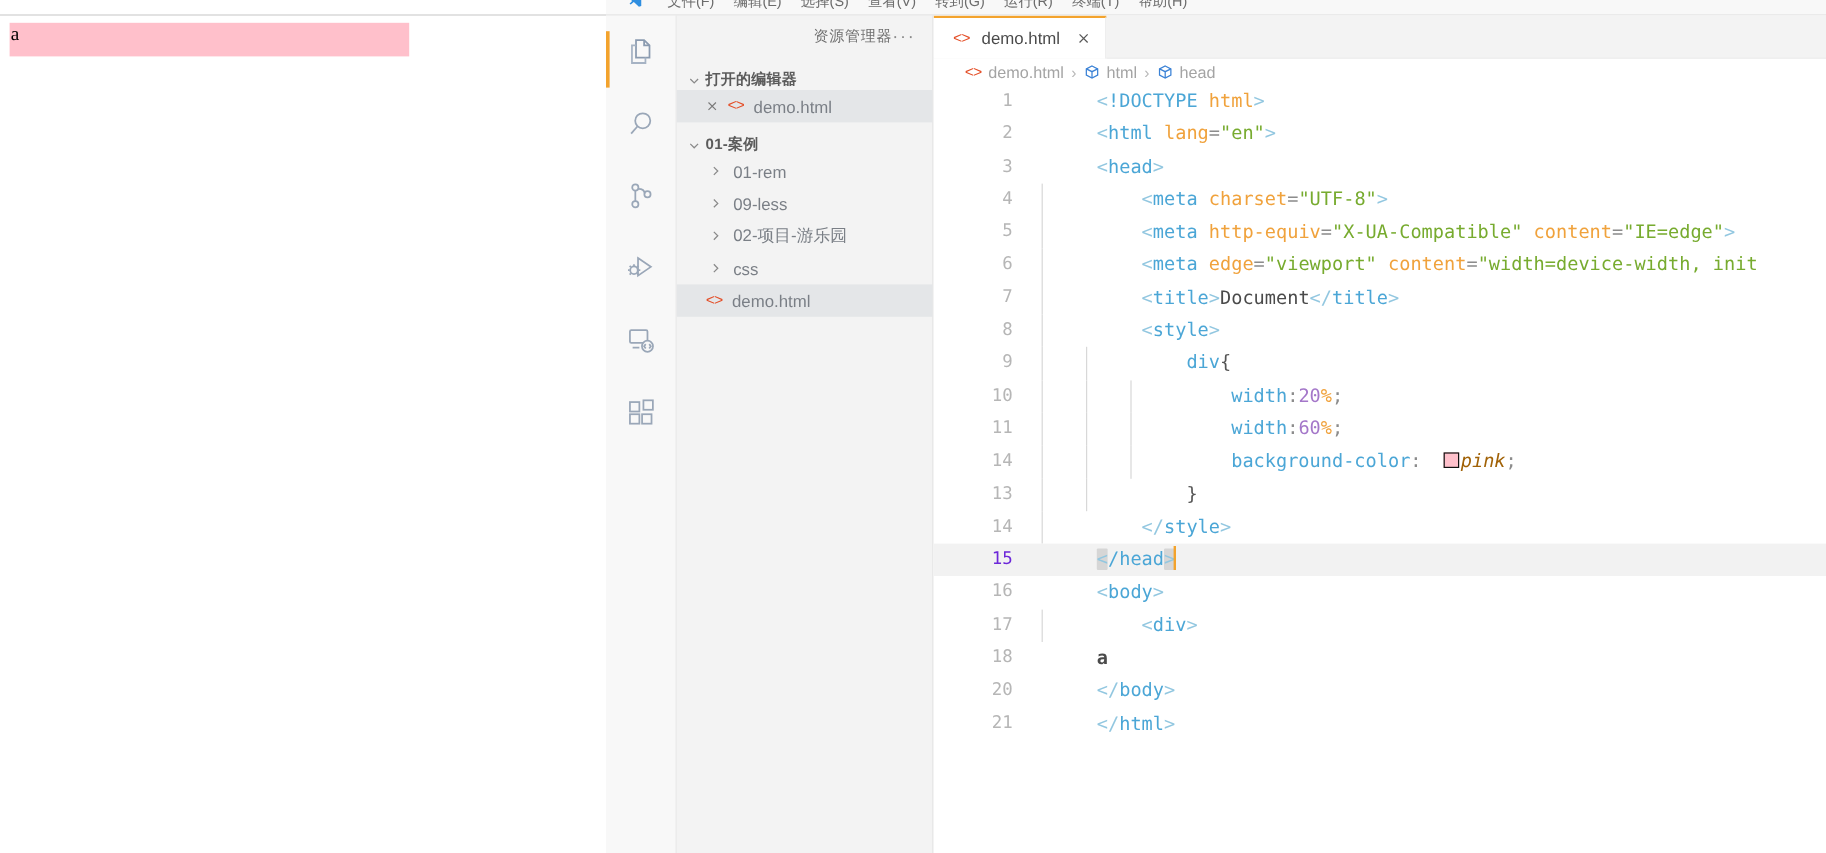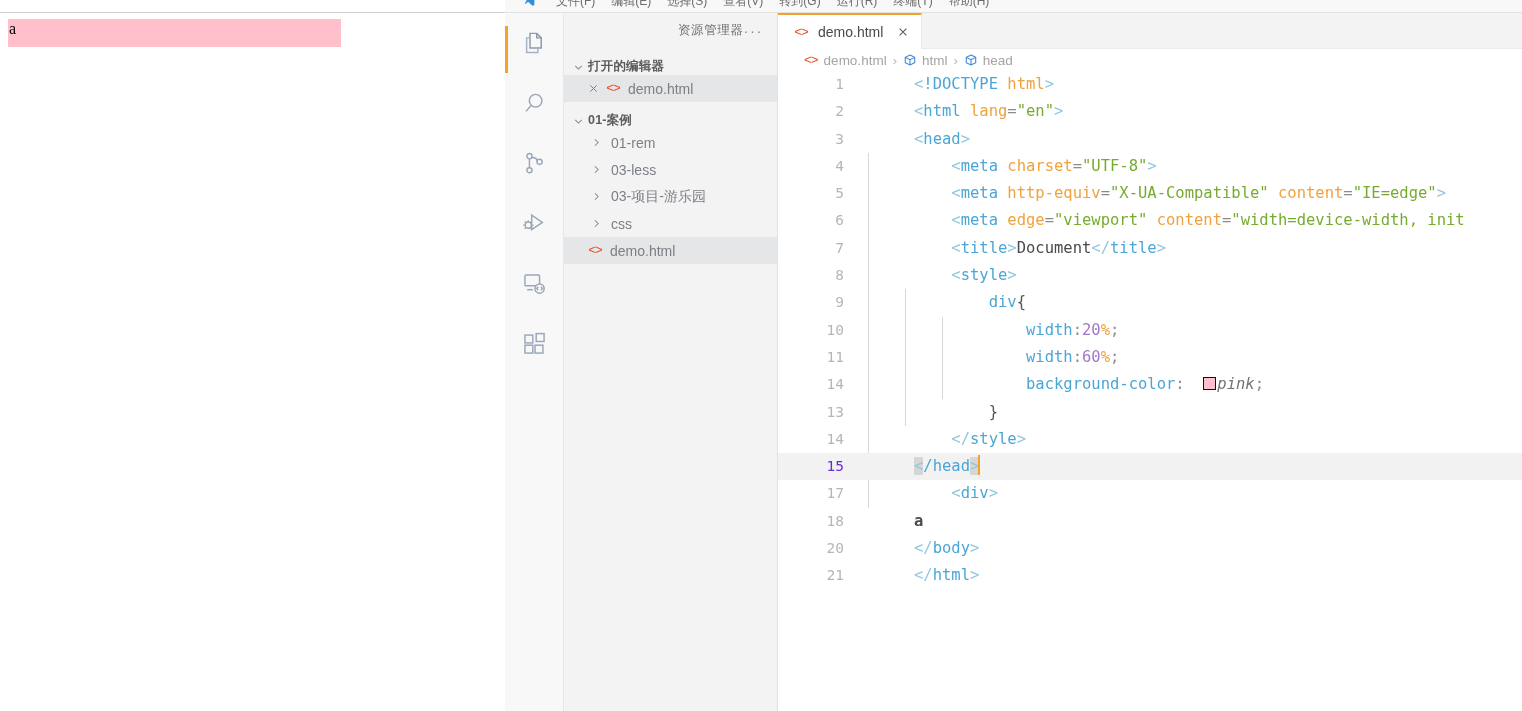--- a/index.html
+++ b/index.html
@@ -264,21 +264,21 @@
   
   .t-brk   { color: #92c7e0; }          
   .t-tag   { color: #4ba6d6; }          
   .t-attr  { color: #f0a23c; }          
   .t-str   { color: #77ab2f; }          
   .t-txt   { color: #4a4a4a; }          
   .t-doct  { color: #4ba6d6; }          
   .t-prop  { color: #4ba6d6; }          
   .t-num   { color: #a477c9; }          
   .t-unit  { color: #f0a23c; }          
-  .t-val   { color: #737373; font-style: italic; }  
+  .t-val   { color: #a16207; font-style: italic; }  
   .t-punc  { color: #8c8c8c; }
   .t-brace { color: #555555; }
   .swatch {
     display: inline-block;
     width: 13px; height: 13px;
     background: #ffc0cb;
     border: 1.5px solid #111;
     vertical-align: -1px;
     margin-right: 1px;
   }
@@ -422,30 +422,30 @@
         </span>
         <span class="row-label" style="margin-left:5px;text-align:right;">01-rem</span>
       </div>
 
       <div class="tree-row indent-1">
         <span class="chev">
           <svg width="13" height="13" viewBox="0 0 16 16" fill="none" stroke="#8a8a8a" stroke-width="1.3">
             <path d="M6 4l4 4-4 4"></path>
           </svg>
         </span>
-        <span class="row-label" style="margin-left:5px;">03-less</span>
+        <span class="row-label" style="margin-left:5px;">09-less</span>
       </div>
 
       <div class="tree-row indent-1">
         <span class="chev">
           <svg width="13" height="13" viewBox="0 0 16 16" fill="none" stroke="#8a8a8a" stroke-width="1.3">
             <path d="M6 4l4 4-4 4"></path>
           </svg>
         </span>
-        <span class="row-label" style="margin-left:5px;">03-项目-游乐园</span>
+        <span class="row-label" style="margin-left:5px;">02-项目-游乐园</span>
       </div>
 
       <div class="tree-row indent-1">
         <span class="chev">
           <svg width="13" height="13" viewBox="0 0 16 16" fill="none" stroke="#8a8a8a" stroke-width="1.3">
             <path d="M6 4l4 4-4 4"></path>
           </svg>
         </span>
         <span class="row-label" style="margin-left:5px;">css</span>
       </div>
@@ -572,20 +572,24 @@
           <span class="ln">14</span>
           <span class="guide g1"></span>
           <span class="lc">    <span class="t-brk">&lt;/</span><span class="t-tag">style</span><span class="t-brk">&gt;</span></span>
         </div>
 
         <div class="code-line active">
           <span class="ln">15</span>
           <span class="lc"><span class="t-brk bracket-match">&lt;</span><span class="t-tag">/head</span><span class="t-brk bracket-match">&gt;</span><span id="caret"></span></span>
         </div>
 
+        <div class="code-line">
+          <span class="ln">16</span>
+          <span class="lc"><span class="t-brk">&lt;</span><span class="t-tag">body</span><span class="t-brk">&gt;</span></span>
+        </div>
 
         <div class="code-line">
           <span class="ln">17</span>
           <span class="guide g1"></span>
           <span class="lc">    <span class="t-brk">&lt;</span><span class="t-tag">div</span><span class="t-brk">&gt;</span></span>
         </div>
 
         <div class="code-line">
           <span class="ln">18</span>
           <span class="lc"><span class="t-txt" style="font-weight:bold;">a</span></span>

